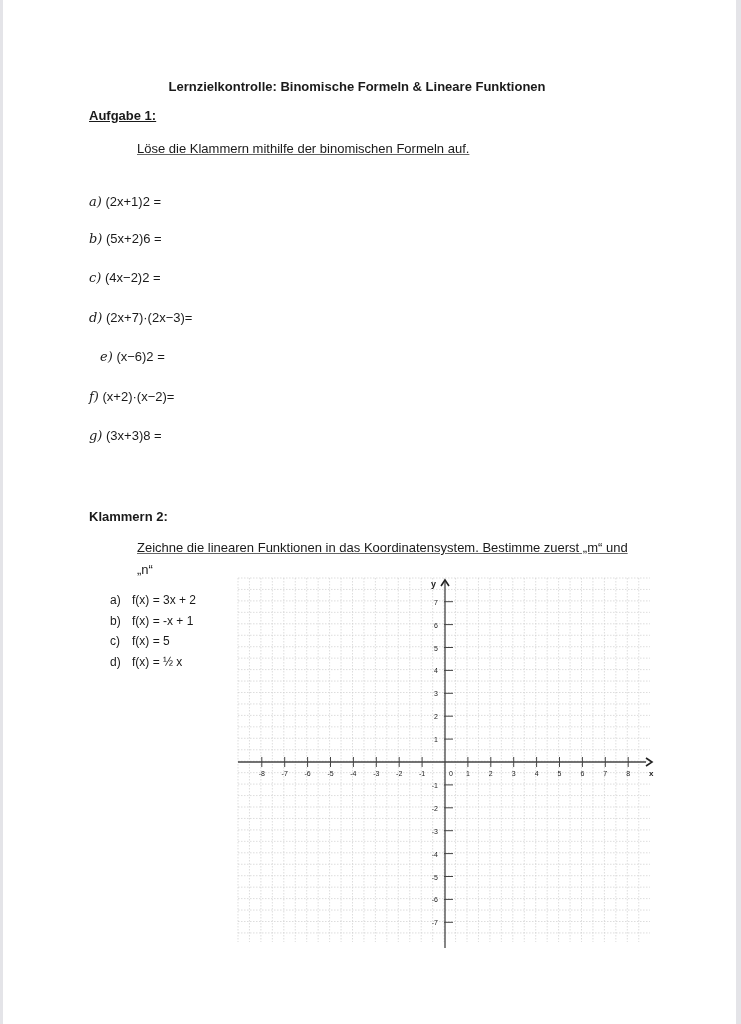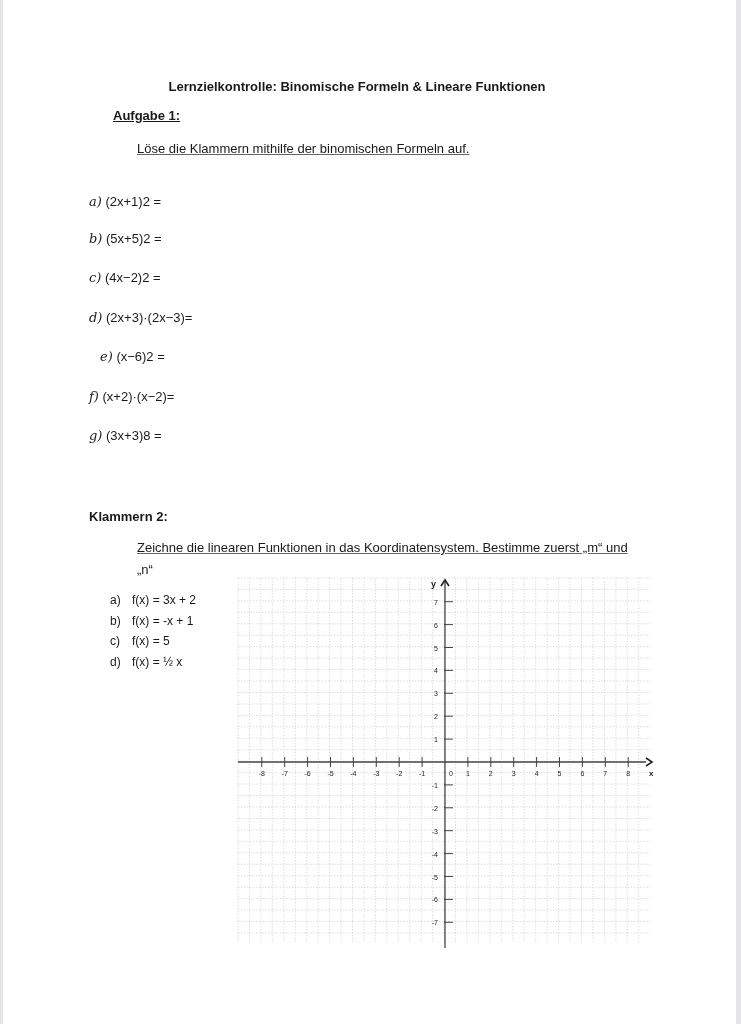--- a/index.html
+++ b/index.html
@@ -11,21 +11,21 @@
   }
   .edge-left { position:absolute; left:0; top:0; width:3px; height:1024px; background:#e4e4e8; }
   .edge-right { position:absolute; right:0; top:0; width:5px; height:1024px; background:#e4e4e8; }
   .title {
     position:absolute; left:0; width:696px; top:79px; text-align:center;
     font-weight:bold; font-size:13px; padding-left:18px; box-sizing:border-box;
   }
   .heading {
     position:absolute; left:89px; font-weight:bold; font-size:13px;
   }
-  .heading.u { text-decoration:underline;margin-left:24px; }
+  .heading.u { text-decoration:underline; }
   .instr {
     position:absolute; left:89px; font-size:13px; text-decoration:underline;
     text-decoration-color:#666;
     margin-left:48px;
   }
   .task {
     position:absolute; left:89px; font-size:13px;
   }
   .task .lab { font-family:"DejaVu Serif", serif; font-style:italic; font-size:13px; }
   .flist { position:absolute; left:110px; top:590px; font-size:12px; line-height:20.5px; }
@@ -38,23 +38,23 @@
 
 <div class="edge-left"></div>
 <div class="edge-right"></div>
 
 <div class="title">Lernzielkontrolle: Binomische Formeln &amp; Lineare Funktionen</div>
 
 <div class="heading u" style="top:108px">Aufgabe 1:</div>
 <div class="instr" style="top:141px">Löse die Klammern mithilfe der binomischen Formeln auf.</div>
 
 <div class="task" style="top:194px"><span class="lab">a)</span> <span>(2x+1)2 =</span></div>
-<div class="task" style="top:231px"><span class="lab">b)</span> <span>(5x+5)2 =</span></div>
+<div class="task" style="top:231px"><span class="lab">b)</span> <span>(5x+2)6 =</span></div>
 <div class="task" style="top:270px"><span class="lab">c)</span> <span>(4x−2)2 =</span></div>
-<div class="task" style="top:310px"><span class="lab">d)</span> <span>(2x+3)·(2x−3)=</span></div>
+<div class="task" style="top:310px"><span class="lab">d)</span> <span>(2x+7)·(2x−3)=</span></div>
 <div class="task" style="top:349px; left:100px"><span class="lab">e)</span> <span>(x−6)2 =</span></div>
 <div class="task" style="top:389px"><span class="lab">f)</span> <span>(x+2)·(x−2)=</span></div>
 <div class="task" style="top:428px"><span class="lab">g)</span> <span>(3x+3)8 =</span></div>
 
 <div class="heading" style="top:509px">Klammern 2:</div>
 <div class="instr" style="top:540px">Zeichne die linearen Funktionen in das Koordinatensystem. Bestimme zuerst „m“ und</div>
 <div class="instr" style="top:562px; text-decoration:none">„n“</div>
 
 <div class="flist">
   <div>

